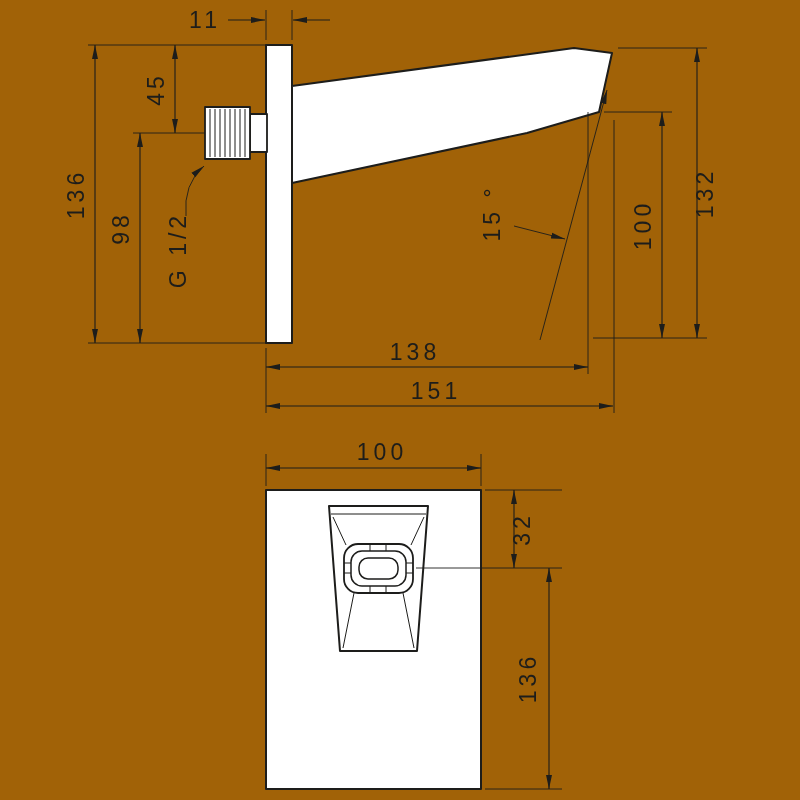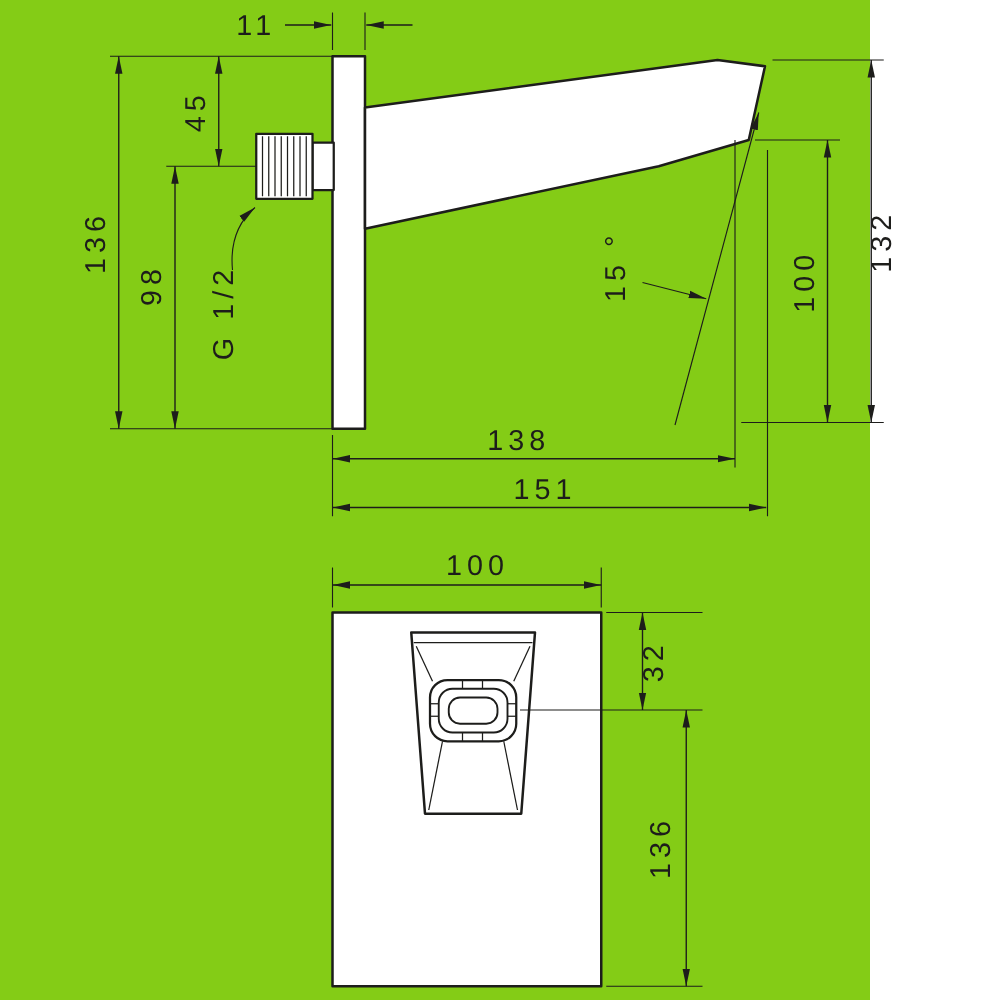--- a/index.html
+++ b/index.html
@@ -1,16 +1,16 @@
 <!DOCTYPE html>
 <html><head>
 <meta charset="utf-8">
 <style>
   html,body{margin:0;padding:0;background:#ffffff;}
-  .stage{width:696px;height:800px;background:#84cc16;position:relative;}
+  .stage{width:800px;height:800px;background:#a16207;position:relative;}
   svg{display:block;}
   .outline{fill:#ffffff;stroke:#1d1d1b;stroke-width:2;stroke-linejoin:round;}
   .outline2{fill:#ffffff;stroke:#1d1d1b;stroke-width:1.8;stroke-linejoin:round;}
   .ring{fill:none;stroke:#1d1d1b;stroke-width:1.5;}
   .dim{stroke:#1d1d1b;stroke-width:1.1;fill:none;}
   .ext{stroke:#1d1d1b;stroke-width:0.9;fill:none;}
   .thin{stroke:#1d1d1b;stroke-width:1;fill:none;}
   .lbl{font-family:"Liberation Sans",sans-serif;font-size:23px;letter-spacing:4px;fill:#1d1d1b;}
 </style>
 </head>

